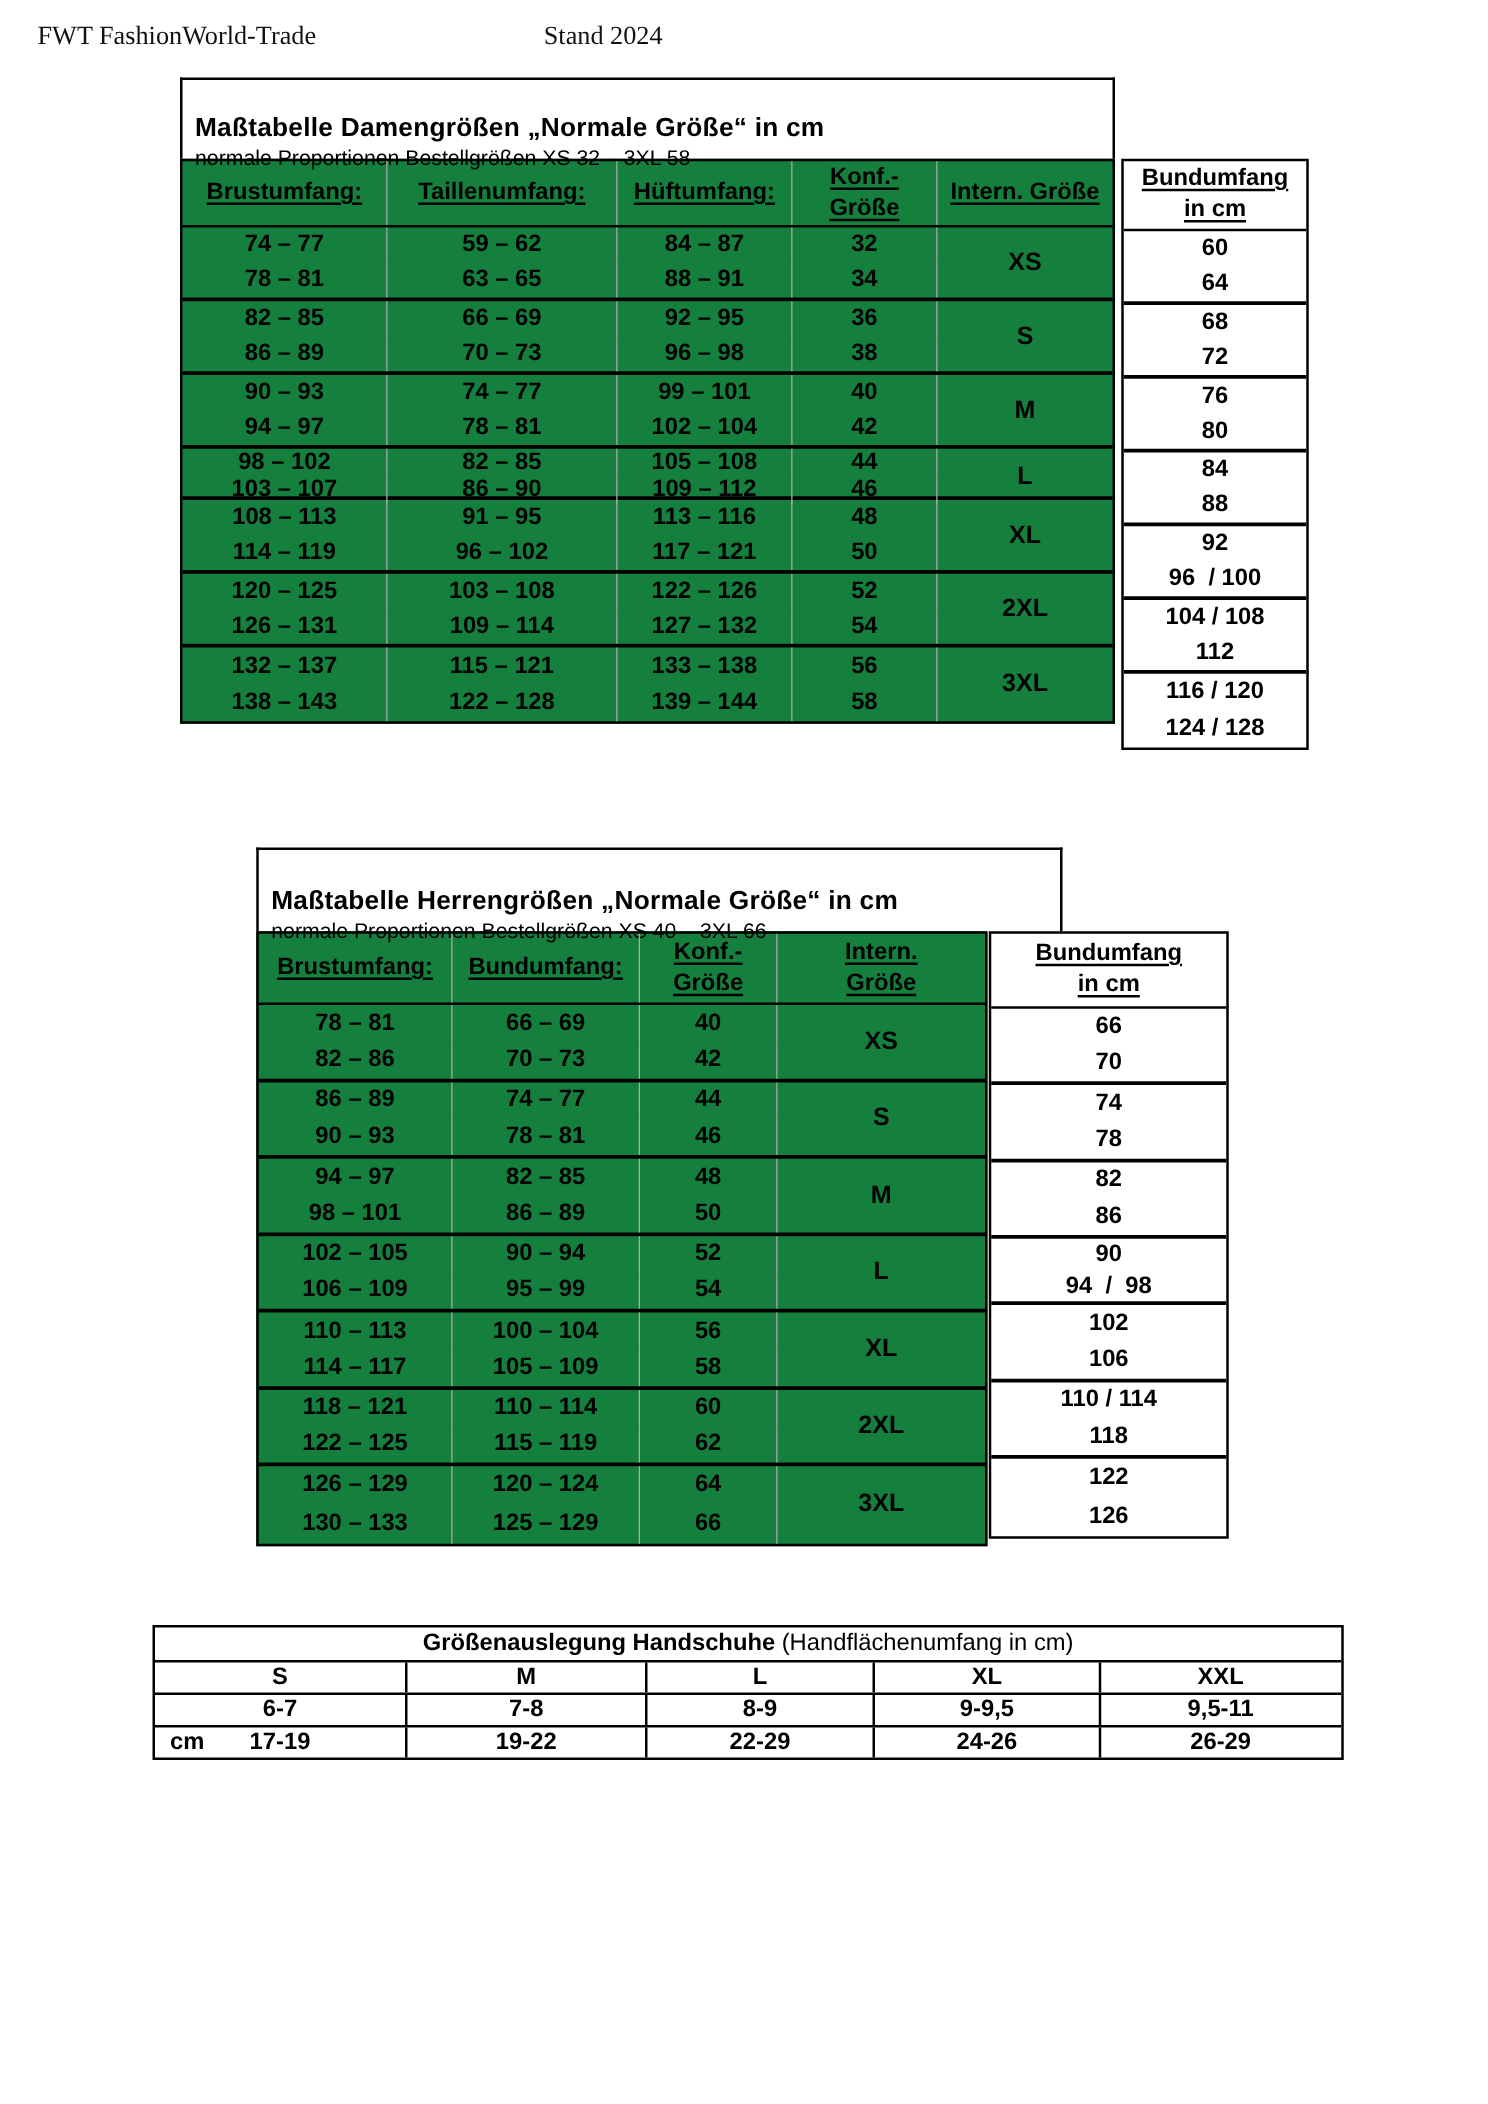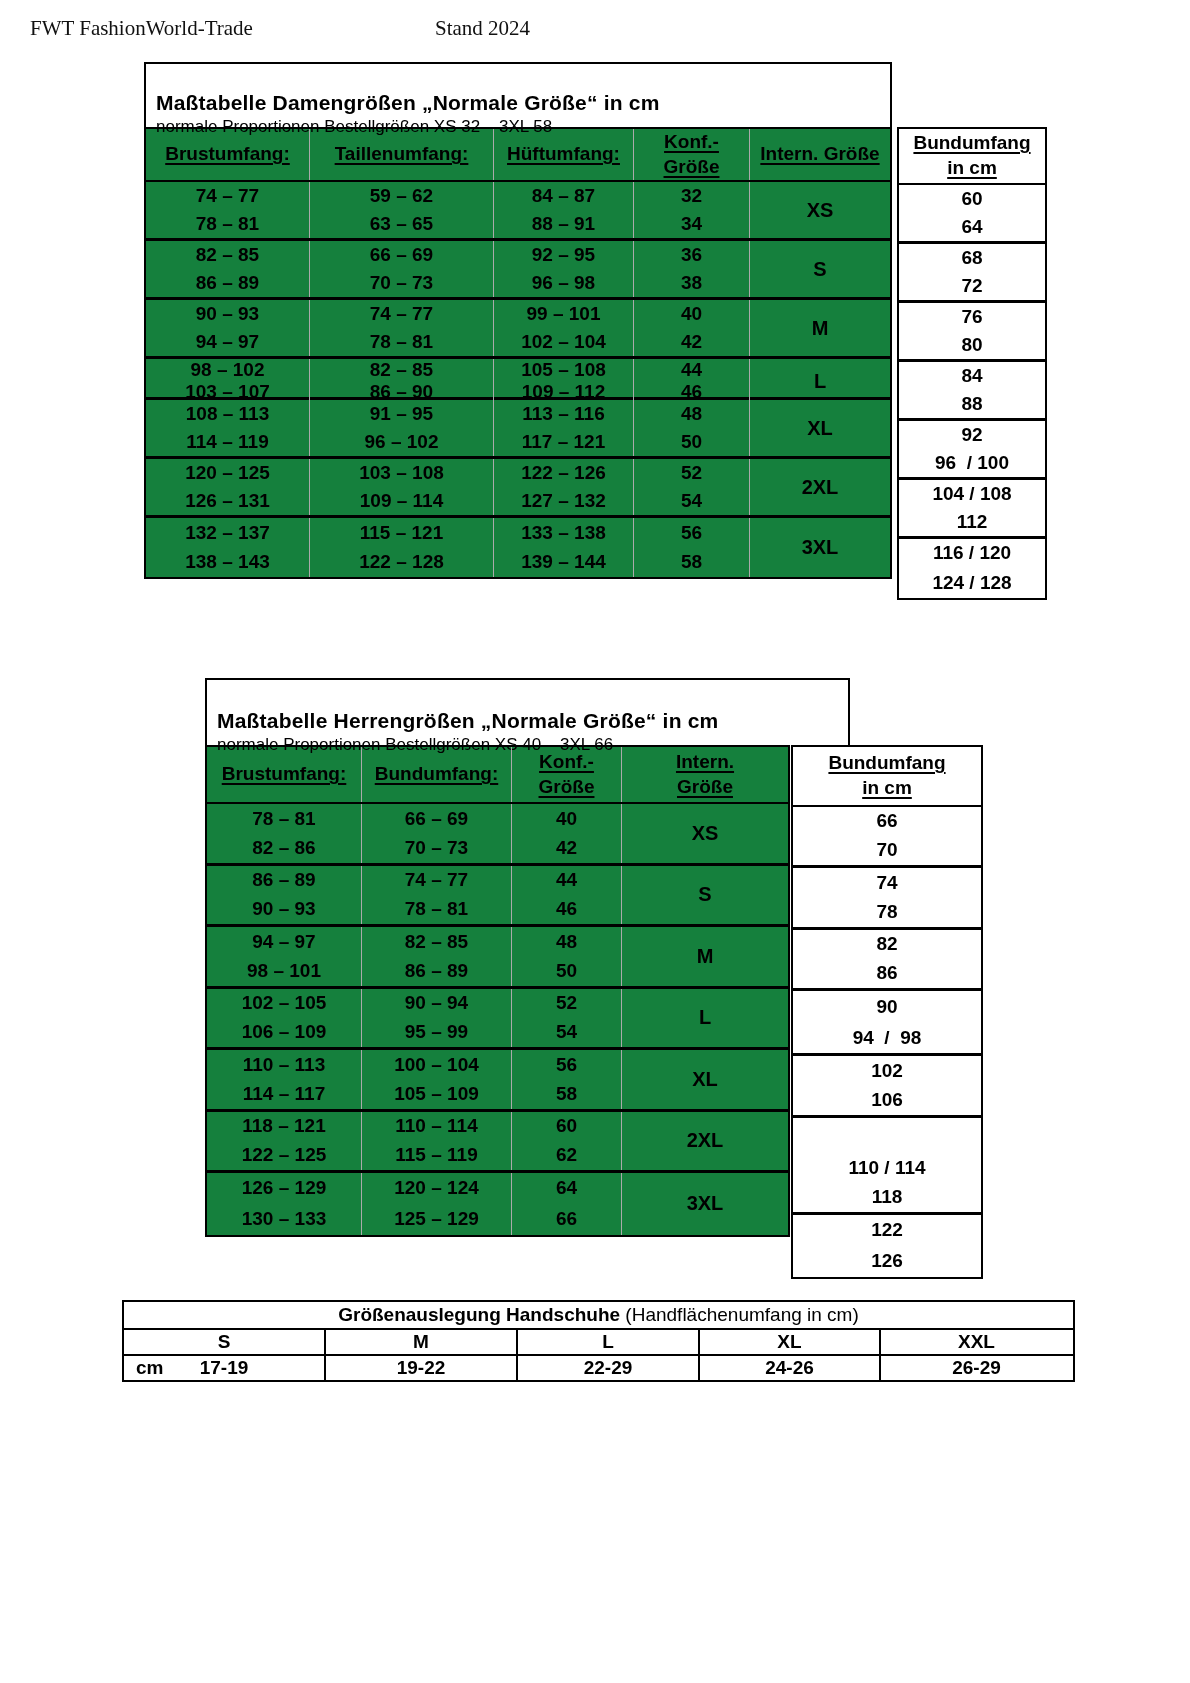--- a/index.html
+++ b/index.html
@@ -318,49 +318,56 @@
           <div class="cell">70</div>
         </div>
         <div class="bgrp" style="height: 61.5px;">
           <div class="cell">74</div>
           <div class="cell">78</div>
         </div>
         <div class="bgrp" style="height: 61.5px;">
           <div class="cell">82</div>
           <div class="cell">86</div>
         </div>
-        <div class="bgrp" style="height: 65px;">
+        <div class="bgrp" style="height: 53px;">
           <div class="cell">90</div>
           <div class="cell">94  /  98</div>
         </div>
         <div class="bgrp" style="height: 61.5px;">
           <div class="cell">102</div>
           <div class="cell">106</div>
         </div>
-        <div class="bgrp" style="height: 61.5px; margin-top: 36px;">
+        <div class="bgrp" style="height: 61.5px;">
           <div class="cell">110 / 114</div>
           <div class="cell">118</div>
         </div>
         <div class="bgrp" style="height: 61.5px;">
           <div class="cell">122</div>
           <div class="cell">126</div>
         </div>
       </div>
   </div>
 </section>
 
 <section class="glove" id="gloveTable">
   <div class="gTitle"><span class="b">Größenauslegung Handschuhe</span><span> (Handflächenumfang in cm)</span></div>
   <div class="gRow" id="gloveSizes" style="grid-template-columns: 202px 192px 182px 181px 191px;">
       <div class="gCell">S</div>
       <div class="gCell">M</div>
       <div class="gCell">L</div>
       <div class="gCell">XL</div>
       <div class="gCell">XXL</div>
     </div>
+  <div class="gRow" id="glovePalm" style="grid-template-columns: 202px 192px 182px 181px 191px;">
+      <div class="gCell">6-7</div>
+      <div class="gCell">7-8</div>
+      <div class="gCell">8-9</div>
+      <div class="gCell">9-9,5</div>
+      <div class="gCell">9,5-11</div>
+    </div>
   <div class="gRow" id="gloveCm" style="grid-template-columns: 202px 192px 182px 181px 191px;">
       <div class="gCell cmCell">
         <span class="cmLabel">cm</span>
         <span>17-19</span>
       </div>
       <div class="gCell">19-22</div>
       <div class="gCell">22-29</div>
       <div class="gCell">24-26</div>
       <div class="gCell">26-29</div>
     </div>

